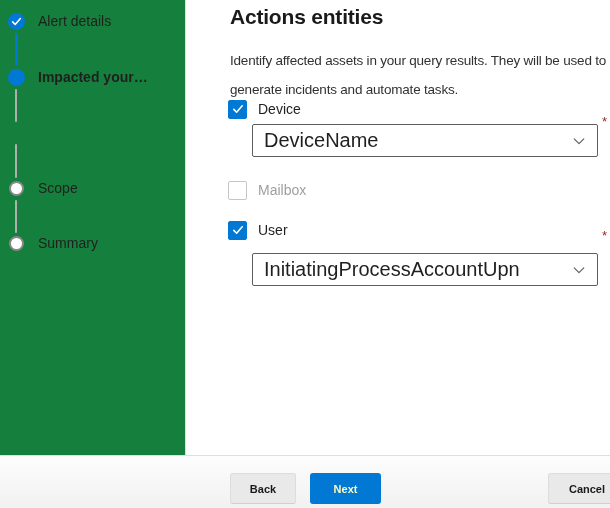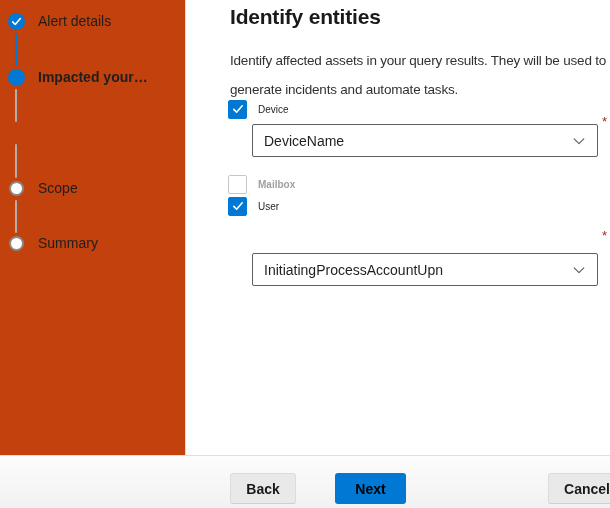--- a/index.html
+++ b/index.html
@@ -16,21 +16,21 @@
     overflow: hidden;
   }
 
   
   .sidebar {
     position: absolute;
     left: 0; top: 0;
     width: 186px;
     height: 455px;
     border-right: 1px solid #e1dfdd;
-    background: #c2410c;
+    background: #15803d;
   }
   .step {
     position: absolute;
     left: 8px;
     display: flex;
     align-items: center;
     gap: 13px;
     height: 18px;
     cursor: pointer;
   }
@@ -92,36 +92,36 @@
   .checkbox {
     width: 19px; height: 19px;
     border-radius: 2px;
     flex: 0 0 19px;
     display: flex;
     align-items: center;
     justify-content: center;
   }
   .checkbox.checked { background: #0078d4; border: 1px solid #0078d4; }
   .checkbox.unchecked-disabled { background: #ffffff; border: 1px solid #c8c6c4; }
-  .check-label { font-size: 10px; color: #201f1e; }
+  .check-label { font-size: 14px; color: #201f1e; }
   .check-label.disabled { color: #a19f9d; }
 
   .dropdown {
     position: absolute;
     left: 252px;
     width: 346px;
     height: 33px;
     background: #ffffff;
     border: 1px solid #605e5c;
     border-radius: 2px;
     display: flex;
     align-items: center;
     justify-content: space-between;
     padding: 0 11px 0 11px;
-    font-size: 14px;
+    font-size: 20px;
     color: #201f1e;
     cursor: pointer;
     gap: 30px;
   }
   .required-star {
     position: absolute;
     left: 602px;
     font-size: 13px;
     color: #a4262c;
   }
@@ -135,35 +135,34 @@
     border-top: 1px solid #e1dfdd;
     background: linear-gradient(180deg, #fdfdfd 0%, #f1f1f1 100%);
   }
   .btn {
     position: absolute;
     top: 17px;
     height: 31px;
     border: none;
     border-radius: 3px;
     font-family: "Liberation Sans", "DejaVu Sans", sans-serif;
-    font-size: 14px;
+    font-size: 11px;
     font-weight: 600;
     cursor: pointer;
     padding: 0 14px;
   }
   .btn.secondary {
     background: #e9e9e9;
     color: #1b1a19;
     border: 1px solid #dcdcdc;
     border-bottom-color: #cfcfcf;
   }
   .btn.primary {
     background: #0078d4;
-    color: #000000;
-    margin-left: 25px;
+    color: #fef9c3;
   }
   .btn-back   { left: 230px; width: 66px; }
   .btn-next   { left: 310px; width: 71px; }
   .btn-cancel { left: 548px; width: 78px; }
 
   .icon-svg { display: block; }
 </style>
 </head>
 <body>
 
@@ -195,21 +194,21 @@
     </div>
     <div class="connector todo" style="top:200px; height:33px;"></div>
 
     <div class="step" style="top:234px;">
       <span class="step-circle upcoming"></span>
       <span class="step-label">Summary</span>
     </div>
 
   </div>
 
-  <h1 class="page-title">Identify entities</h1>
+  <h1 class="page-title">Actions entities</h1>
 
   <p class="page-desc">Identify affected assets in your query results. They will be used to
 generate incidents and automate tasks.</p>
 
   <div class="check-row" style="top:99px;">
     <span class="checkbox checked">
       <svg class="icon-svg" width="12" height="12" viewBox="0 0 12 12">
         <path d="M1.8 6.4 L4.6 9.2 L10.2 2.8" fill="none" stroke="#ffffff" stroke-width="1.6" stroke-linecap="round" stroke-linejoin="round"></path>
       </svg>
     </span>
@@ -217,26 +216,26 @@
   </div>
 
   <div class="dropdown" style="top:124px;">
     <span>DeviceName</span>
     <svg class="icon-svg" width="14" height="14" viewBox="0 0 16 16">
       <path d="M2.5 5.5 L8 11 L13.5 5.5" fill="none" stroke="#605e5c" stroke-width="1.3" stroke-linecap="round" stroke-linejoin="round"></path>
     </svg>
   </div>
   <span class="required-star" style="top:114px;">*</span>
 
-  <div class="check-row" style="top:174px;font-weight:bold;">
+  <div class="check-row" style="top:180px;">
     <span class="checkbox unchecked-disabled"></span>
     <span class="check-label disabled">Mailbox</span>
   </div>
 
-  <div class="check-row" style="top:196px;justify-content:center;">
+  <div class="check-row" style="top:220px;justify-content:center;">
     <span class="checkbox checked">
       <svg class="icon-svg" width="12" height="12" viewBox="0 0 12 12">
         <path d="M1.8 6.4 L4.6 9.2 L10.2 2.8" fill="none" stroke="#ffffff" stroke-width="1.6" stroke-linecap="round" stroke-linejoin="round"></path>
       </svg>
     </span>
     <span class="check-label">User</span>
   </div>
 
   <div class="dropdown" style="top:253px;">
     <span>InitiatingProcessAccountUpn</span>

